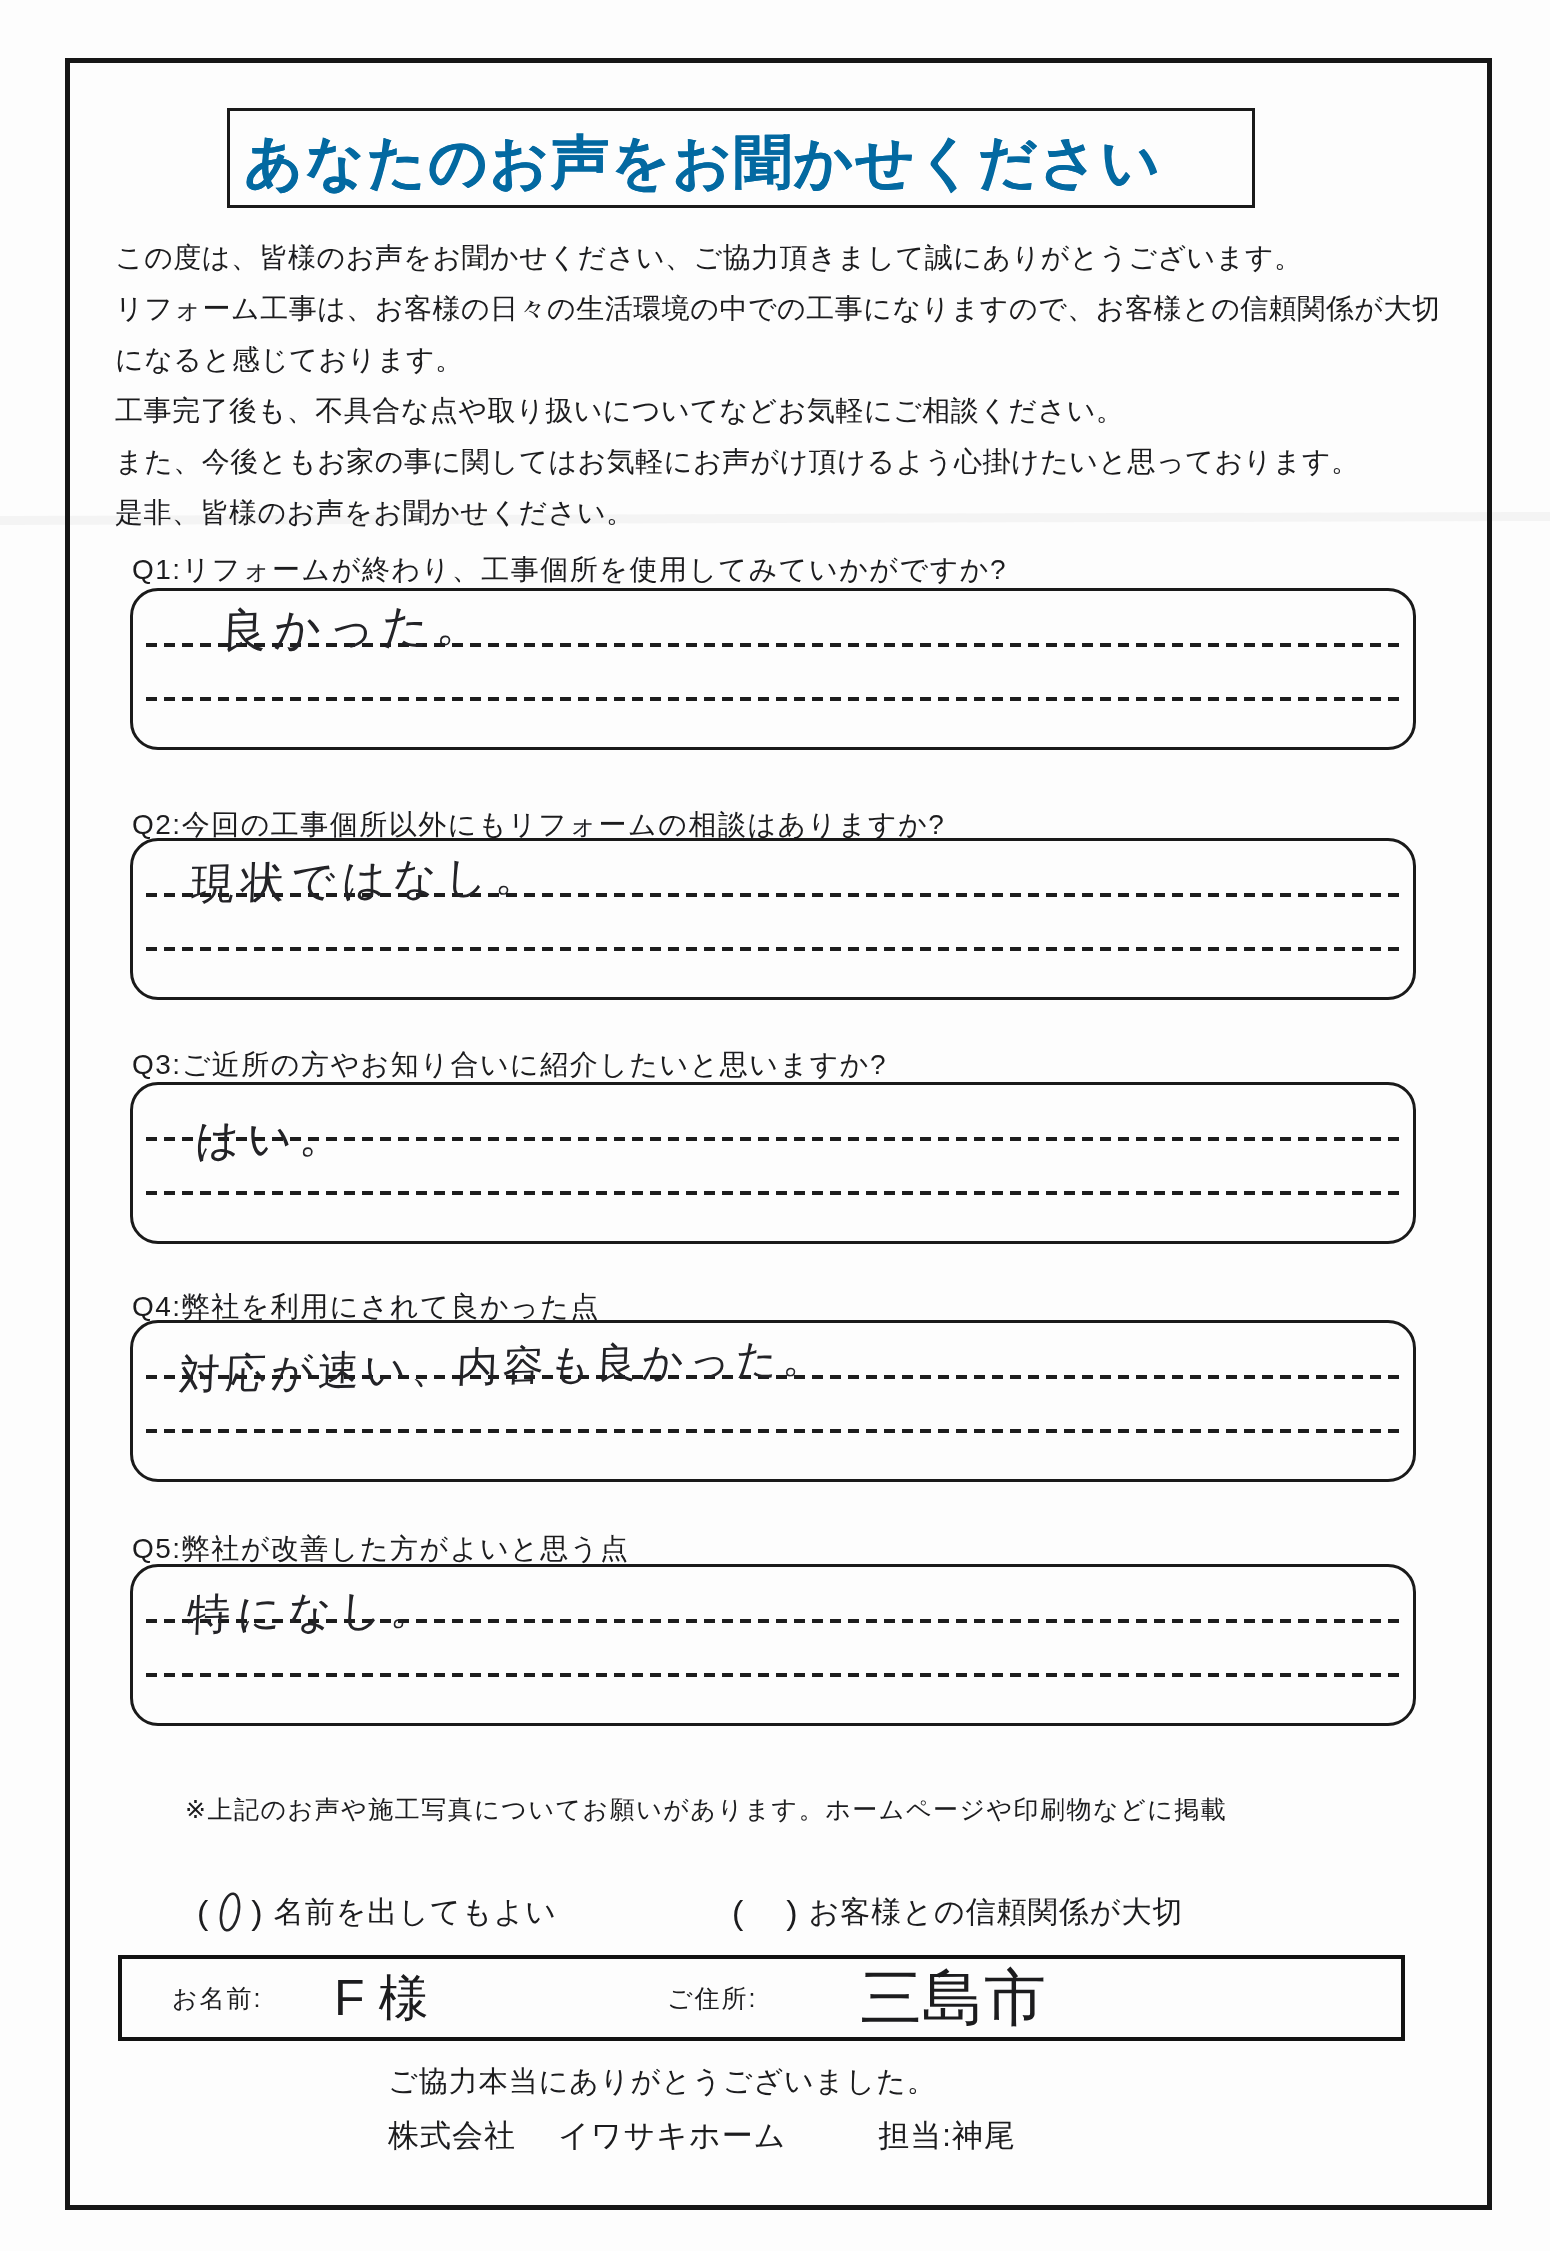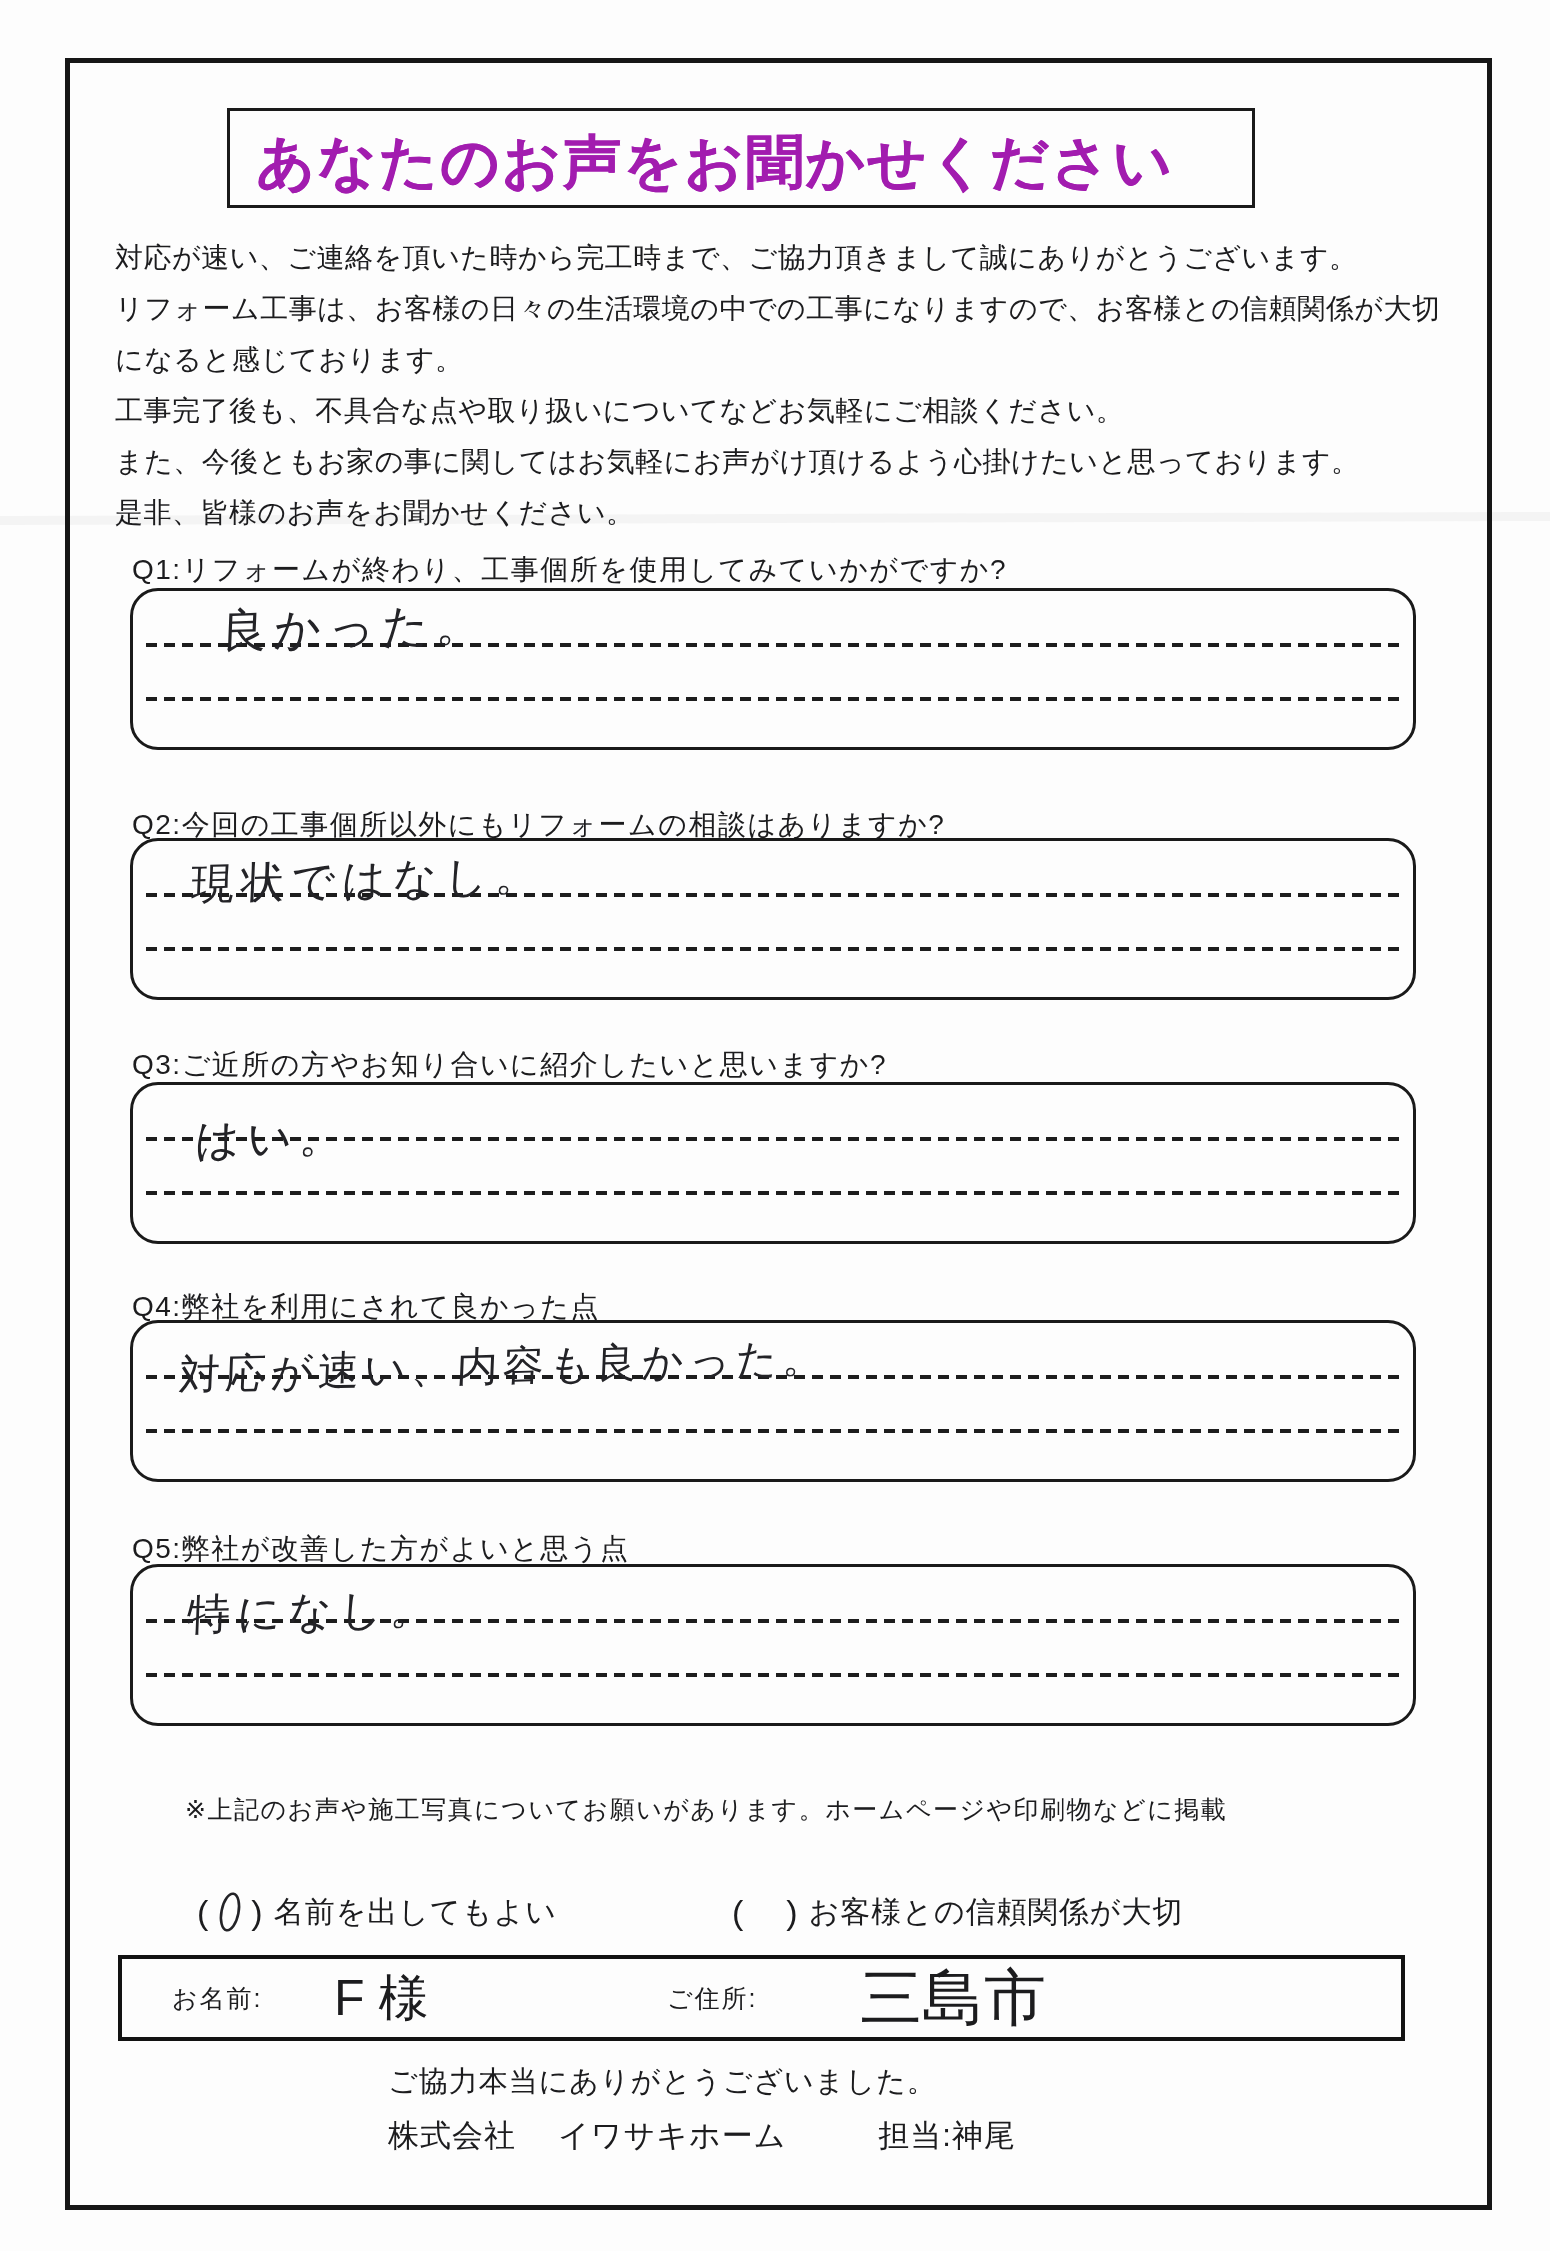--- a/index.html
+++ b/index.html
@@ -13,21 +13,21 @@
     position:absolute; left:65px; top:58px; width:1427px; height:2152px;
     border:5px solid #161616; box-sizing:border-box; background:transparent;
   }
   .title-box {
     position:absolute; left:227px; top:108px; width:1028px; height:100px;
     border:3px solid #1a1a1a; box-sizing:border-box;
   }
   .title-text {
     font-family:"DejaVu Serif","Liberation Serif",serif;
     font-weight:700; font-size:58px; letter-spacing:2px;
-    padding:13px 0 0 26px; white-space:nowrap; color:#a21caf;
+    padding:13px 0 0 14px; white-space:nowrap; color:#0369a1;
     text-shadow:0.6px 0 0 currentColor;
   }
   .intro { position:absolute; left:115px; top:232px; font-size:28px; line-height:51px; letter-spacing:0.5px; white-space:nowrap; }
   .q-label { position:absolute; left:132px; font-size:28px; letter-spacing:1.5px; white-space:nowrap; }
   .answer-box {
     position:absolute; left:130px; width:1286px; height:162px;
     border:3px solid #1a1a1a; border-radius:28px; box-sizing:border-box;
   }
   .dash {
     position:absolute; left:13px; right:13px; height:4px;
@@ -63,21 +63,21 @@
 
   <div class="scan-band"></div>
 
   <div class="frame"></div>
 
   <div class="title-box">
     <div class="title-text">あなたのお声をお聞かせください</div>
   </div>
 
   <div class="intro">
-    <div>対応が速い、ご連絡を頂いた時から完工時まで、ご協力頂きまして誠にありがとうございます。</div>
+    <div>この度は、皆様のお声をお聞かせください、ご協力頂きまして誠にありがとうございます。</div>
     <div>リフォーム工事は、お客様の日々の生活環境の中での工事になりますので、お客様との信頼関係が大切</div>
     <div>になると感じております。</div>
     <div>工事完了後も、不具合な点や取り扱いについてなどお気軽にご相談ください。</div>
     <div>また、今後ともお家の事に関してはお気軽にお声がけ頂けるよう心掛けたいと思っております。</div>
     <div>是非、皆様のお声をお聞かせください。</div>
   </div>
 
   <div class="q-label" style="top:551px;">Q1:リフォームが終わり、工事個所を使用してみていかがですか?</div>
   <div class="answer-box" style="top:588px;">
     <div class="dash d1"></div>

